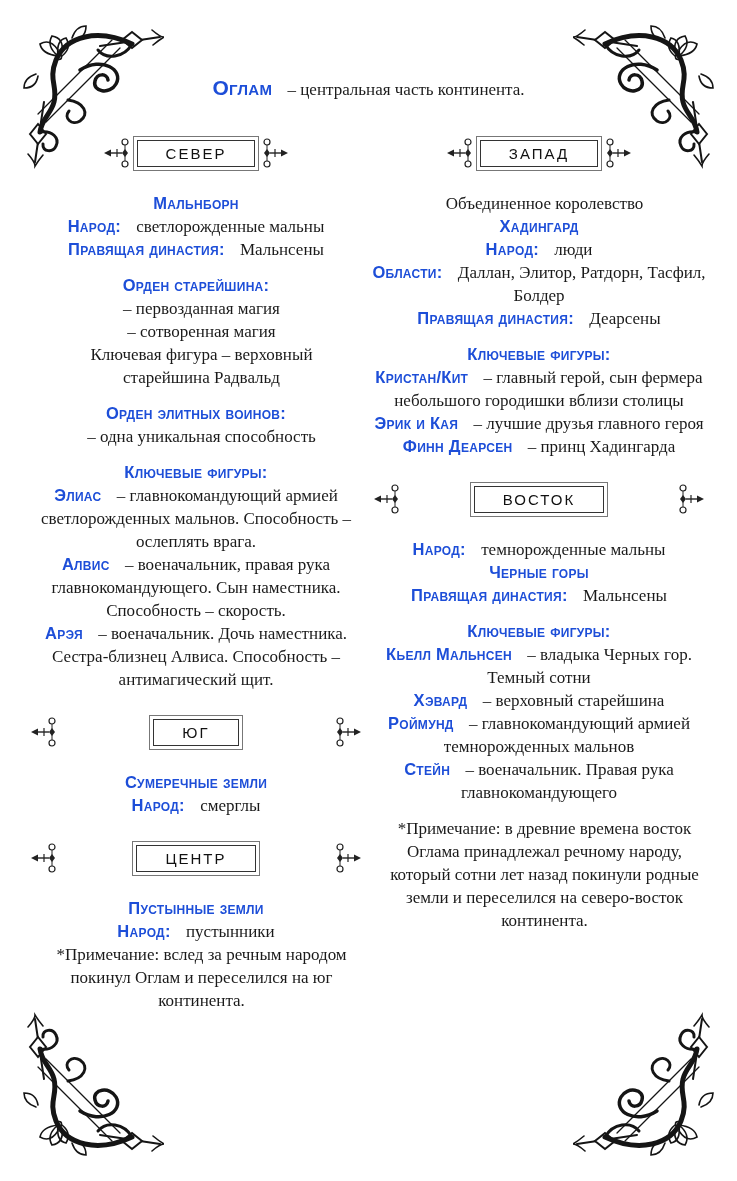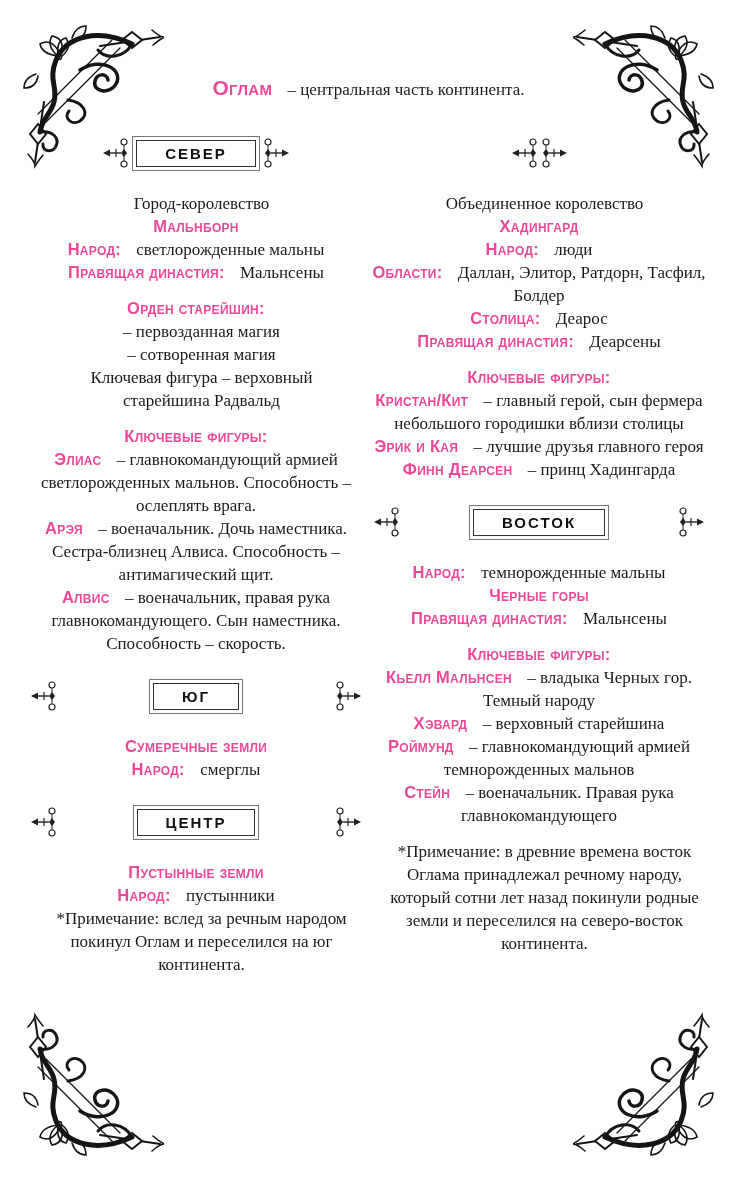--- a/index.html
+++ b/index.html
@@ -19,36 +19,36 @@
 
   .columns { display:flex; margin-top:33px; }
   .col { width:334px; text-align:center; }
   .col.left  { margin-left:29px; }
   .col.right { margin-left:9px; }
 
   .serif { font-family:"Liberation Serif", serif; font-size:17px;padding-left:11px; }
   .caps {
     font-family:"Liberation Sans", sans-serif;
     font-weight:700; font-variant:small-caps;
-    letter-spacing:.3px; font-size:16.5px; color:#ec4899;margin-top:45px;
+    letter-spacing:.3px; font-size:16.5px; color:#1d4ed8;margin-top:45px;
   }
   .line { line-height:23px; }
   .block { margin-top:13px; }
   .block.first { margin-top:0; }
   .narrow { max-width:312px; margin-left:auto; margin-right:auto; }
 
   .plate-row {
     display:flex; align-items:center; justify-content:center;
     gap:3px; margin-bottom:19px;
   }
   .plate-row.mt { margin-top:21px;justify-content:space-between; }
   .plate { border:1px solid #777; padding:3px; background:#fff; }
   .plate-inner {
     border:1px solid #333; padding:4px 28px;
-    font-family:"Liberation Sans", sans-serif; font-weight:700;
+    font-family:"Liberation Sans", sans-serif; font-weight:400;
     font-size:15px; letter-spacing:2px; color:#111; white-space:nowrap;
   }
   .side-orn { display:block; }
   .side-orn.left { transform:scaleX(-1); }
 </style>
 </head>
 <body>
 
 <div class="page">
 
@@ -171,39 +171,42 @@
               <path d="M5 12 v 16" stroke-width="1"></path>
               <polygon points="5,16 8,20 5,24 2,20" fill="#222" stroke="none"></polygon>
               <path d="M8 20 h 11" stroke-width="1.4"></path>
               <path d="M13 16 v 8" stroke-width="1.2"></path>
               <polygon points="19,16.5 26,20 19,23.5" fill="#222" stroke="none"></polygon>
             </g>
           </svg>
       </div>
 
       <div class="block first">
-        <div class="line serif">Город-королевство</div>
         <div class="line"><span class="caps">Мальнборн</span></div>
         <div class="line"><span class="caps">Народ:</span><span class="serif"> светлорожденные мальны</span></div>
         <div class="line"><span class="caps">Правящая династия:</span><span class="serif"> Мальнсены</span></div>
       </div>
 
       <div class="block">
-        <div class="line"><span class="caps">Орден старейшин:</span></div>
+        <div class="line"><span class="caps">Орден старейшина:</span></div>
         <div class="line serif">– первозданная магия</div>
         <div class="line serif">– сотворенная магия</div>
         <div class="line serif narrow">Ключевая фигура – верховный старейшина Радвальд</div>
       </div>
 
+      <div class="block">
+        <div class="line"><span class="caps">Орден элитных воинов:</span></div>
+        <div class="line serif">– одна уникальная способность</div>
+      </div>
 
       <div class="block">
         <div class="line"><span class="caps">Ключевые фигуры:</span></div>
         <div class="line"><span class="caps">Элиас</span><span class="serif"> – главнокомандующий армией светлорожденных мальнов. Способность – ослеплять врага.</span></div>
+        <div class="line"><span class="caps">Алвис</span><span class="serif"> – военачальник, правая рука главнокомандующего. Сын наместника. Способность – скорость.</span></div>
         <div class="line"><span class="caps">Арэя</span><span class="serif"> – военачальник. Дочь наместника. Сестра-близнец Алвиса. Способность – антимагический щит.</span></div>
-        <div class="line"><span class="caps">Алвис</span><span class="serif"> – военачальник, правая рука главнокомандующего. Сын наместника. Способность – скорость.</span></div>
       </div>
 
       <div class="plate-row mt">
         <svg class="side-orn left" width="28" height="40" viewBox="0 0 28 40">
             <g stroke="#222" fill="none">
               <circle cx="5" cy="9" r="3" stroke-width="1.2"></circle>
               <circle cx="5" cy="31" r="3" stroke-width="1.2"></circle>
               <path d="M5 12 v 16" stroke-width="1"></path>
               <polygon points="5,16 8,20 5,24 2,20" fill="#222" stroke="none"></polygon>
               <path d="M8 20 h 11" stroke-width="1.4"></path>
@@ -275,39 +278,41 @@
             <g stroke="#222" fill="none">
               <circle cx="5" cy="9" r="3" stroke-width="1.2"></circle>
               <circle cx="5" cy="31" r="3" stroke-width="1.2"></circle>
               <path d="M5 12 v 16" stroke-width="1"></path>
               <polygon points="5,16 8,20 5,24 2,20" fill="#222" stroke="none"></polygon>
               <path d="M8 20 h 11" stroke-width="1.4"></path>
               <path d="M13 16 v 8" stroke-width="1.2"></path>
               <polygon points="19,16.5 26,20 19,23.5" fill="#222" stroke="none"></polygon>
             </g>
           </svg>
+        <div class="plate">
+            <div class="plate-inner">ЗАПАД</div>
+          </div>
         <svg class="side-orn" width="28" height="40" viewBox="0 0 28 40">
             <g stroke="#222" fill="none">
               <circle cx="5" cy="9" r="3" stroke-width="1.2"></circle>
               <circle cx="5" cy="31" r="3" stroke-width="1.2"></circle>
               <path d="M5 12 v 16" stroke-width="1"></path>
               <polygon points="5,16 8,20 5,24 2,20" fill="#222" stroke="none"></polygon>
               <path d="M8 20 h 11" stroke-width="1.4"></path>
               <path d="M13 16 v 8" stroke-width="1.2"></path>
               <polygon points="19,16.5 26,20 19,23.5" fill="#222" stroke="none"></polygon>
             </g>
           </svg>
       </div>
 
       <div class="block first">
         <div class="line serif">Объединенное королевство</div>
         <div class="line"><span class="caps">Хадингард</span></div>
         <div class="line"><span class="caps">Народ:</span><span class="serif"> люди</span></div>
         <div class="line"><span class="caps">Области:</span><span class="serif"> Даллан, Элитор, Ратдорн, Тасфил, Болдер</span></div>
-        <div class="line"><span class="caps">Столица:</span><span class="serif"> Деарос</span></div>
         <div class="line"><span class="caps">Правящая династия:</span><span class="serif"> Деарсены</span></div>
       </div>
 
       <div class="block">
         <div class="line"><span class="caps">Ключевые фигуры:</span></div>
         <div class="line"><span class="caps">Кристан/Кит</span><span class="serif"> – главный герой, сын фермера небольшого городишки вблизи столицы</span></div>
         <div class="line"><span class="caps">Эрик и Кая</span><span class="serif"> – лучшие друзья главного героя</span></div>
         <div class="line"><span class="caps">Финн Деарсен</span><span class="serif"> – принц Хадингарда</span></div>
       </div>
 
@@ -340,21 +345,21 @@
       </div>
 
       <div class="block first">
         <div class="line"><span class="caps">Народ:</span><span class="serif"> темнорожденные мальны</span></div>
         <div class="line"><span class="caps">Черные горы</span></div>
         <div class="line"><span class="caps">Правящая династия:</span><span class="serif"> Мальнсены</span></div>
       </div>
 
       <div class="block">
         <div class="line"><span class="caps">Ключевые фигуры:</span></div>
-        <div class="line"><span class="caps">Кьелл Мальнсен</span><span class="serif"> – владыка Черных гор. Темный народу</span></div>
+        <div class="line"><span class="caps">Кьелл Мальнсен</span><span class="serif"> – владыка Черных гор. Темный сотни</span></div>
         <div class="line"><span class="caps">Хэвард</span><span class="serif"> – верховный старейшина</span></div>
         <div class="line"><span class="caps">Роймунд</span><span class="serif"> – главнокомандующий армией темнорожденных мальнов</span></div>
         <div class="line"><span class="caps">Стейн</span><span class="serif"> – военачальник. Правая рука главнокомандующего</span></div>
       </div>
 
       <div class="block">
         <div class="line serif narrow">*Примечание: в древние времена восток Оглама принадлежал речному народу, который сотни лет назад покинули родные земли и переселился на северо-восток континента.</div>
       </div>
 
     </div>

